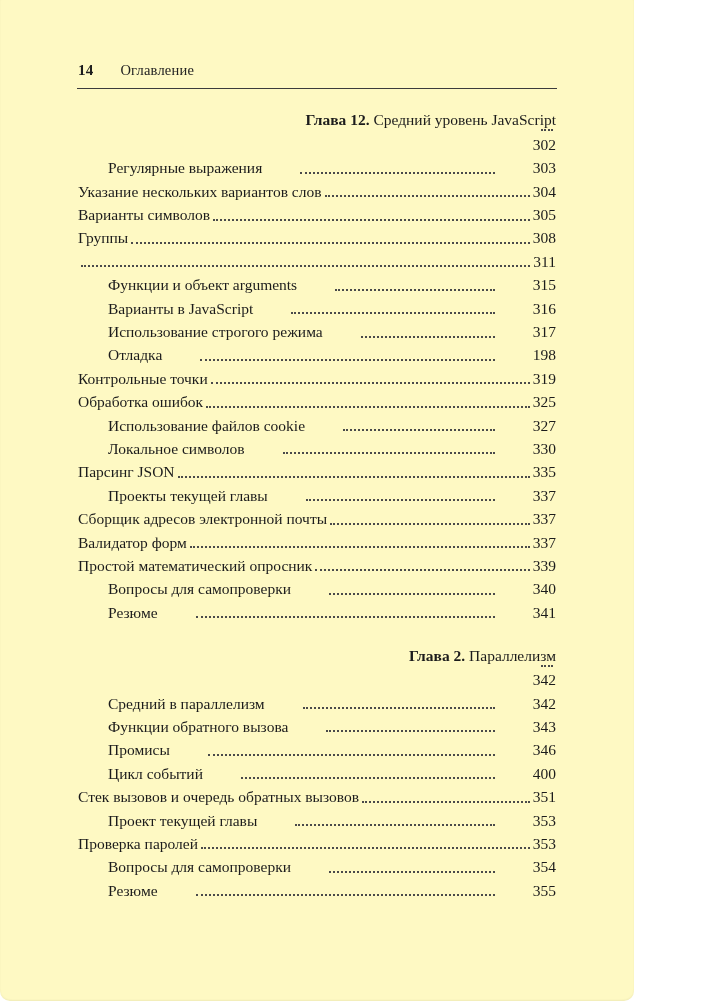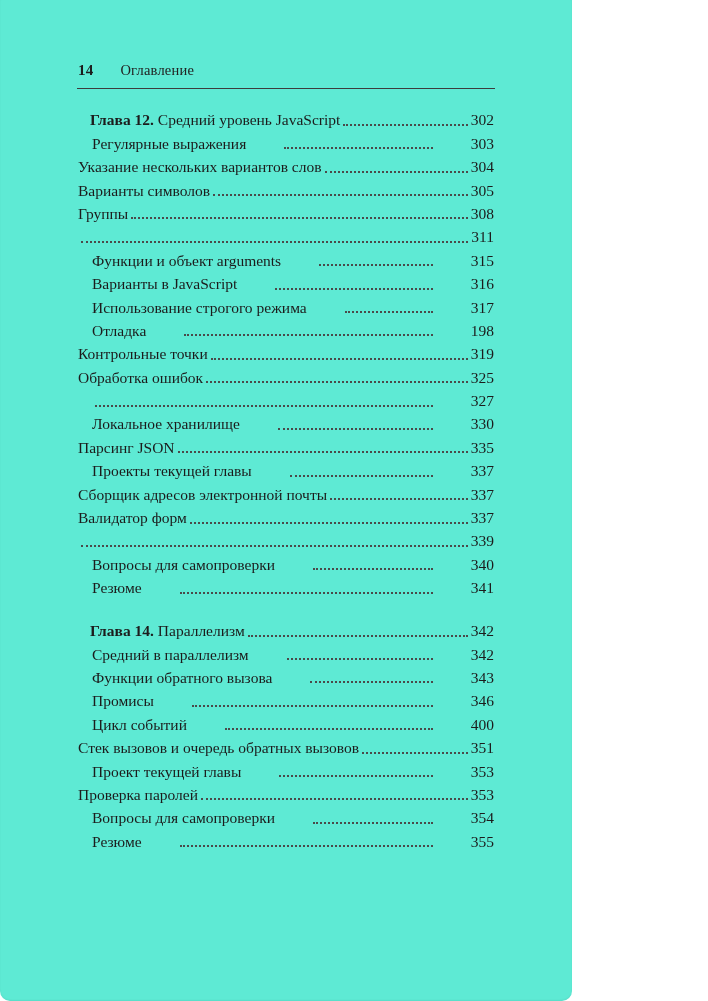--- a/index.html
+++ b/index.html
@@ -10,23 +10,23 @@
   }
   body {
     width: 708px;
     height: 1001px;
     font-family: "Liberation Serif", "DejaVu Serif", serif;
     color: #1c1c1c;
     overflow: hidden;
   }
   .page {
     position: relative;
-    width: 572px;
+    width: 634px;
     height: 1001px;
-    background: #5eead4;
+    background: #fef9c3;
     border-radius: 0 0 10px 10px;
     box-shadow: inset 0 -1px 2px rgba(0,0,0,0.06);
   }
   
   .page-header {
     display: flex;
     align-items: baseline;
     padding: 62px 78px 0 78px;
     font-size: 15px;
     letter-spacing: 0.2px;
@@ -48,22 +48,22 @@
   .toc {
     padding: 17px 78px 0 78px;
   }
   .toc-row {
     display: flex;
     align-items: flex-end;
     font-size: 15.5px;
     line-height: 19px;
     margin-top: 4.4px;
   }
-  .toc-row.level-0 { margin-left: 12px; }
-  .toc-row.level-1 { margin-left: 14px; gap: 35px; }
+  .toc-row.level-0 { margin-left: 1px; flex-direction: column; }
+  .toc-row.level-1 { margin-left: 30px; gap: 35px; }
   .toc-row.level-2 { }
   .toc-row.level-0:not(:first-child) { margin-top: 24px; }
   .toc-title {
     white-space: nowrap;
   }
   .chapter-label {
     font-weight: bold;
   }
   .toc-dots {
     flex: 1 1 auto;
@@ -139,25 +139,26 @@
         <span class="toc-title">Контрольные точки</span>
         <span class="toc-dots"></span>
         <span class="toc-page">319</span>
       </div>
       <div class="toc-row level-2">
         <span class="toc-title">Обработка ошибок</span>
         <span class="toc-dots"></span>
         <span class="toc-page">325</span>
       </div>
       <div class="toc-row level-1">
+        <span class="toc-title">Использование файлов cookie</span>
         <span class="toc-dots"></span>
         <span class="toc-page">327</span>
       </div>
       <div class="toc-row level-1">
-        <span class="toc-title">Локальное хранилище</span>
+        <span class="toc-title">Локальное символов</span>
         <span class="toc-dots"></span>
         <span class="toc-page">330</span>
       </div>
       <div class="toc-row level-2">
         <span class="toc-title">Парсинг JSON</span>
         <span class="toc-dots"></span>
         <span class="toc-page">335</span>
       </div>
       <div class="toc-row level-1">
         <span class="toc-title">Проекты текущей главы</span>
@@ -168,35 +169,36 @@
         <span class="toc-title">Сборщик адресов электронной почты</span>
         <span class="toc-dots"></span>
         <span class="toc-page">337</span>
       </div>
       <div class="toc-row level-2">
         <span class="toc-title">Валидатор форм</span>
         <span class="toc-dots"></span>
         <span class="toc-page">337</span>
       </div>
       <div class="toc-row level-2">
+        <span class="toc-title">Простой математический опросник</span>
         <span class="toc-dots"></span>
         <span class="toc-page">339</span>
       </div>
       <div class="toc-row level-1">
         <span class="toc-title">Вопросы для самопроверки</span>
         <span class="toc-dots"></span>
         <span class="toc-page">340</span>
       </div>
       <div class="toc-row level-1">
         <span class="toc-title">Резюме</span>
         <span class="toc-dots"></span>
         <span class="toc-page">341</span>
       </div>
       <div class="toc-row level-0">
-        <span class="toc-title"><span class="chapter-label">Глава 14.</span>&nbsp;Параллелизм</span>
+        <span class="toc-title"><span class="chapter-label">Глава 2.</span>&nbsp;Параллелизм</span>
         <span class="toc-dots"></span>
         <span class="toc-page">342</span>
       </div>
       <div class="toc-row level-1">
         <span class="toc-title">Средний в параллелизм</span>
         <span class="toc-dots"></span>
         <span class="toc-page">342</span>
       </div>
       <div class="toc-row level-1">
         <span class="toc-title">Функции обратного вызова</span>

